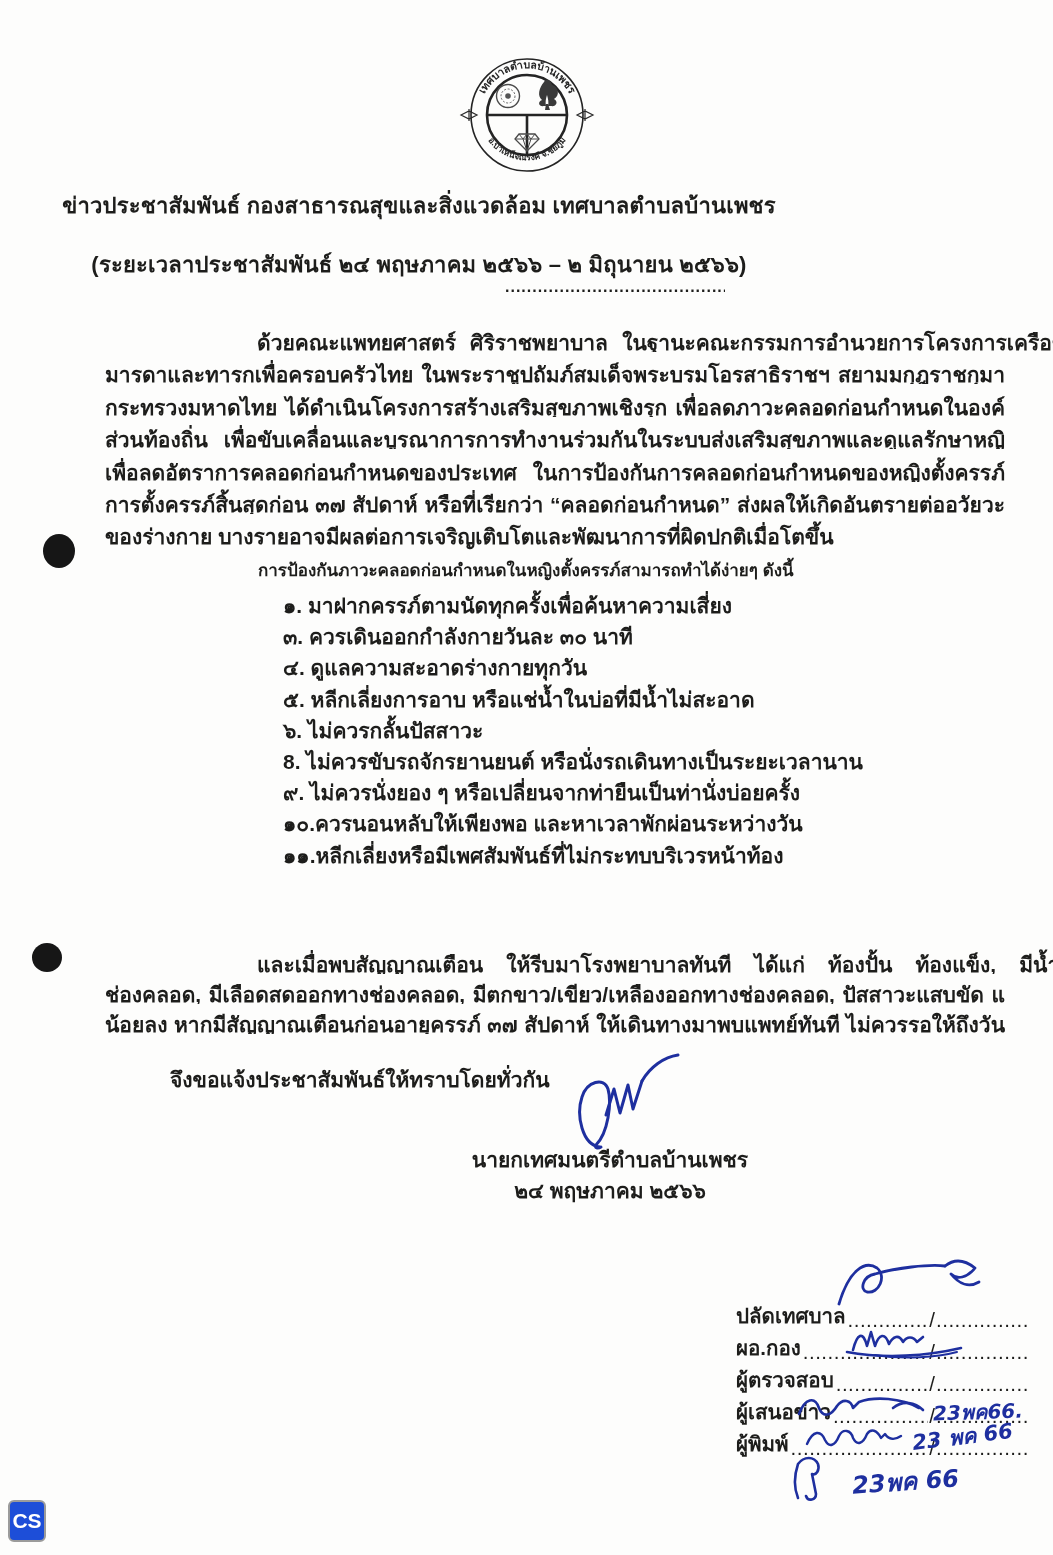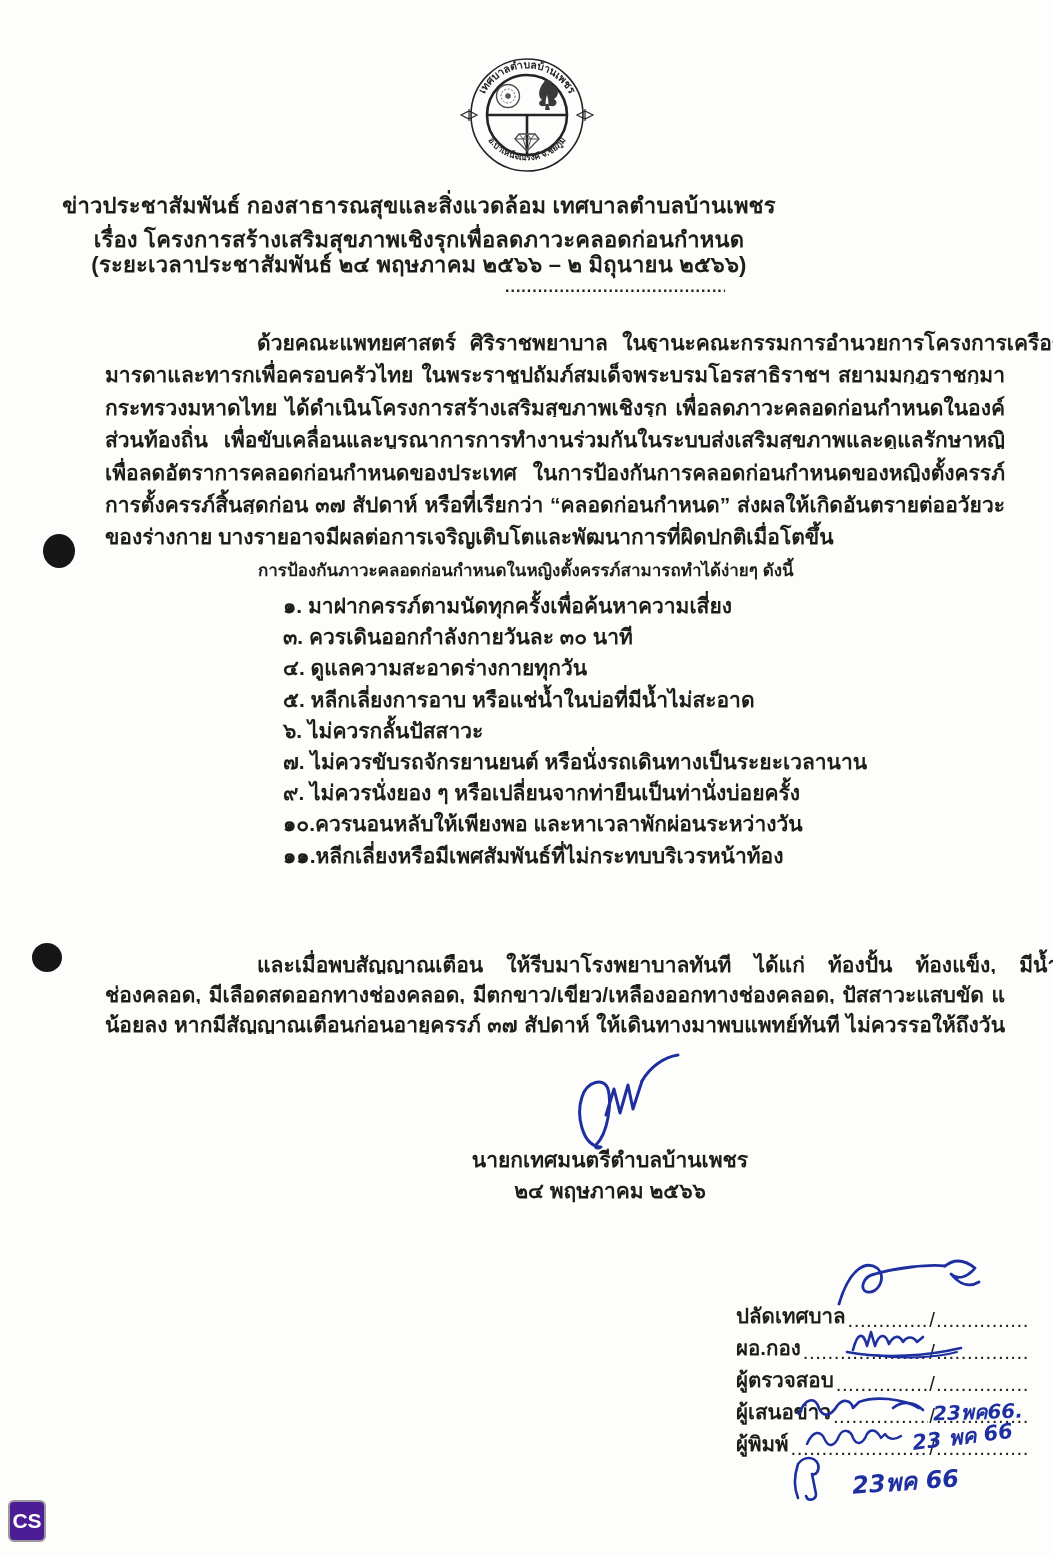--- a/index.html
+++ b/index.html
@@ -45,21 +45,21 @@
   .arow .dots2{overflow:hidden;letter-spacing:.5px;flex:none;width:92px;font-weight:400;}
   .arow .sl{flex:none;padding:0 1px;font-weight:400;}
   .pen{stroke:#1e2f9f;fill:none;stroke-linecap:round;stroke-linejoin:round;}
   .hand{
     position:absolute;color:#1e2f9f;font-style:italic;font-weight:700;
     white-space:nowrap;font-family:"DejaVu Sans","Liberation Sans",sans-serif;
   }
   .punch{position:absolute;background:#161616;border-radius:50%;}
   .cs-badge{
     position:absolute;left:8px;top:1500px;width:38px;height:42px;
-    background:#4c1d95;border-radius:6px;border:2px solid #9b9b9b;
+    background:#1d4ed8;border-radius:6px;border:2px solid #9b9b9b;
     display:flex;align-items:center;justify-content:center;
     color:#ffffff;font-size:21px;font-weight:700;box-sizing:border-box;
   }
   .cs-label{
     position:absolute;left:57px;top:1584px;
     color:#b91c1c;font-size:28px;font-weight:400;white-space:nowrap;
   }
   svg.abs{position:absolute;}
 </style>
 </head>
@@ -93,49 +93,49 @@
     </defs>
     <text font-size="10.5" fill="#242424" font-weight="bold">
       <textPath href="#arcTop" startOffset="50%" text-anchor="middle">เทศบาลตำบลบ้านเพชร</textPath>
     </text>
     <text font-size="8.5" fill="#242424" font-weight="bold">
       <textPath href="#arcBot" startOffset="50%" text-anchor="middle">อ.บำเหน็จณรงค์ จ.ชัยภูมิ</textPath>
     </text>
   </svg>
 
   <div class="hdr" style="top:191px;">ข่าวประชาสัมพันธ์ กองสาธารณสุขและสิ่งแวดล้อม เทศบาลตำบลบ้านเพชร</div>
-  <div class="hdr" style="top:225px;">เรื่อง โครงการสร้างเสริมสุขภาพเชิงรุกเพื่อลดภาวะคลอดก่อนกำหนด</div>
   <div class="hdr" style="top:250px;">(ระยะเวลาประชาสัมพันธ์  ๒๔ พฤษภาคม ๒๕๖๖ – ๒ มิถุนายน ๒๕๖๖)</div>
   <div class="sep">..............................................</div>
 
   <div class="bodyline just indent" style="top:326px;">ด้วยคณะแพทยศาสตร์ ศิริราชพยาบาล ในฐานะคณะกรรมการอำนวยการโครงการเครือข่ายสุขภาพ</div>
   <div class="bodyline just" style="top:358px;">มารดาและทารกเพื่อครอบครัวไทย ในพระราชูปถัมภ์สมเด็จพระบรมโอรสาธิราชฯ สยามมกุฎราชกุมารร่วมกับ</div>
   <div class="bodyline just" style="top:391px;">กระทรวงมหาดไทย ได้ดำเนินโครงการสร้างเสริมสุขภาพเชิงรุก เพื่อลดภาวะคลอดก่อนกำหนดในองค์กรปกครอง</div>
   <div class="bodyline just" style="top:423px;">ส่วนท้องถิ่น  เพื่อขับเคลื่อนและบูรณาการการทำงานร่วมกันในระบบส่งเสริมสุขภาพและดูแลรักษาหญิงตั้งครรภ์</div>
   <div class="bodyline just" style="top:456px;">เพื่อลดอัตราการคลอดก่อนกำหนดของประเทศ ในการป้องกันการคลอดก่อนกำหนดของหญิงตั้งครรภ์ นั้น ระยะเวลา</div>
   <div class="bodyline just" style="top:488px;">การตั้งครรภ์สิ้นสุดก่อน ๓๗ สัปดาห์ หรือที่เรียกว่า “คลอดก่อนกำหนด” ส่งผลให้เกิดอันตรายต่ออวัยวะสำคัญ</div>
   <div class="bodyline" style="top:520px;">ของร่างกาย บางรายอาจมีผลต่อการเจริญเติบโตและพัฒนาการที่ผิดปกติเมื่อโตขึ้น</div>
 
   <div class="introline">การป้องกันภาวะคลอดก่อนกำหนดในหญิงตั้งครรภ์สามารถทำได้ง่ายๆ ดังนี้</div>
   <div class="listwrap">
     <div>๑.  มาฝากครรภ์ตามนัดทุกครั้งเพื่อค้นหาความเสี่ยง</div>
     <div>๓.  ควรเดินออกกำลังกายวันละ ๓๐ นาที</div>
     <div>๔.  ดูแลความสะอาดร่างกายทุกวัน</div>
     <div>๕.  หลีกเลี่ยงการอาบ หรือแช่น้ำในบ่อที่มีน้ำไม่สะอาด</div>
     <div>๖.  ไม่ควรกลั้นปัสสาวะ</div>
-    <div>๗.  ไม่ควรขับรถจักรยานยนต์ หรือนั่งรถเดินทางเป็นระยะเวลานาน</div>
+    <div>8.  ไม่ควรขับรถจักรยานยนต์ หรือนั่งรถเดินทางเป็นระยะเวลานาน</div>
     <div>๙.  ไม่ควรนั่งยอง ๆ หรือเปลี่ยนจากท่ายืนเป็นท่านั่งบ่อยครั้ง</div>
     <div>๑๐.ควรนอนหลับให้เพียงพอ และหาเวลาพักผ่อนระหว่างวัน</div>
     <div>๑๑.หลีกเลี่ยงหรือมีเพศสัมพันธ์ที่ไม่กระทบบริเวรหน้าท้อง</div>
   </div>
 
   <div class="bodyline just indent" style="top:948px;">และเมื่อพบสัญญาณเตือน ให้รีบมาโรงพยาบาลทันที ได้แก่ ท้องปั้น ท้องแข็ง, มีน้ำใสออกจาก</div>
   <div class="bodyline just" style="top:978px;">ช่องคลอด, มีเลือดสดออกทางช่องคลอด, มีตกขาว/เขียว/เหลืองออกทางช่องคลอด, ปัสสาวะแสบขัด และทารกดิ้น</div>
   <div class="bodyline just" style="top:1008px;">น้อยลง หากมีสัญญาณเตือนก่อนอายุครรภ์ ๓๗ สัปดาห์ ให้เดินทางมาพบแพทย์ทันที ไม่ควรรอให้ถึงวันนัดฝากครรภ์</div>
 
+  <div class="closingline">จึงขอแจ้งประชาสัมพันธ์ให้ทราบโดยทั่วกัน</div>
 
   <svg class="abs pen" style="left:570px;top:1053px;" width="112" height="102" viewBox="0 0 112 102" stroke-width="3">
     <path class="pen" d="M30,94 C12,92 6,62 12,44 C17,28 34,24 38,36 C42,50 38,80 26,92 C24,95 28,96 31,94" stroke="#1e2f9f" fill="none"></path>
     <path class="pen" d="M36,62 L44,36 L50,60 L58,32 L63,56 L72,28" stroke="#1e2f9f" fill="none"></path>
     <path class="pen" d="M72,28 C80,14 94,4 108,2" stroke="#1e2f9f" fill="none"></path>
   </svg>
 
   <div class="signer">
     <div>นายกเทศมนตรีตำบลบ้านเพชร</div>
     <div>๒๔  พฤษภาคม ๒๕๖๖</div>

